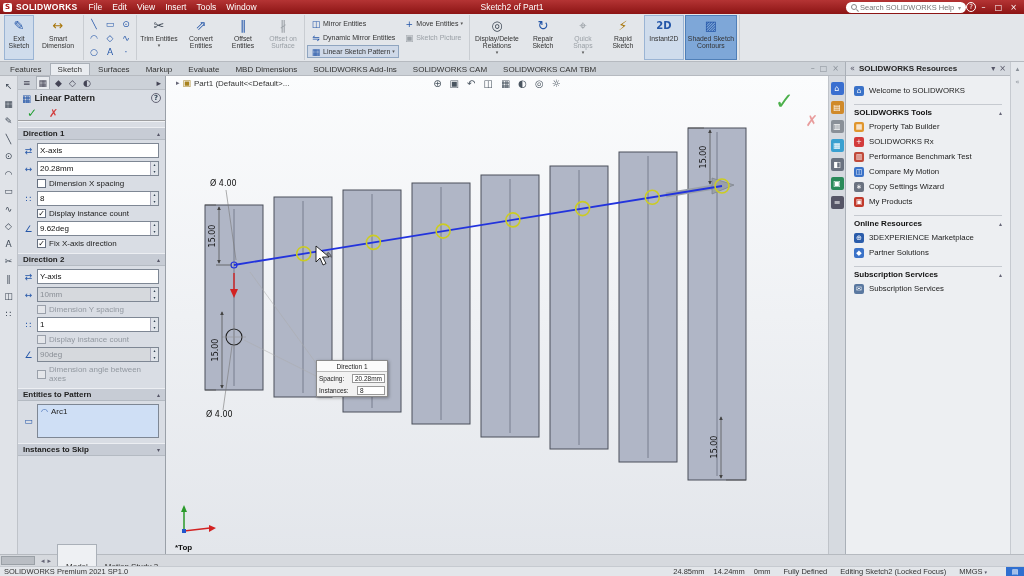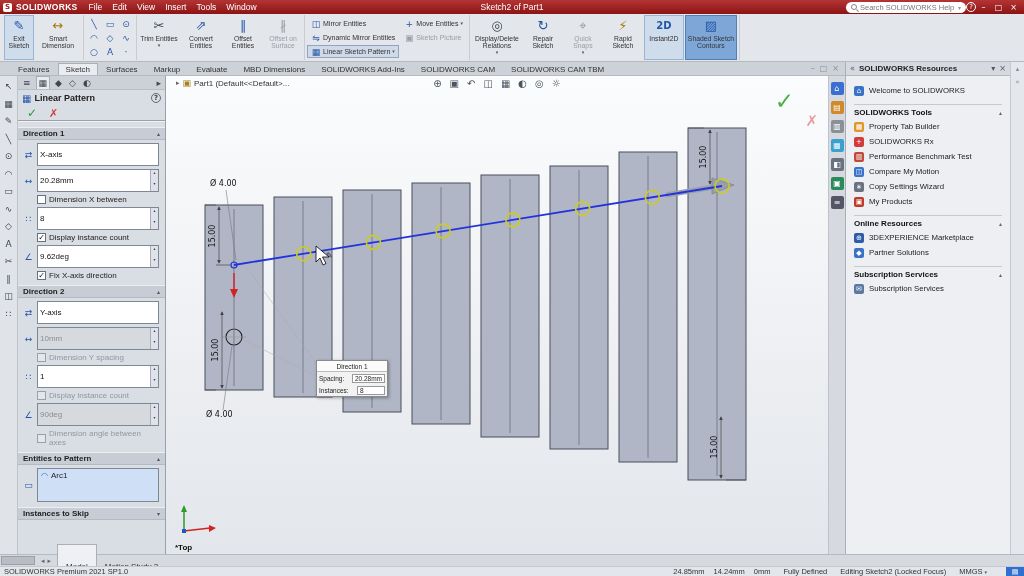--- a/index.html
+++ b/index.html
@@ -30,21 +30,21 @@
 .w30{width:30px}.w38{width:38px}.w40{width:40px}.w42{width:42px}.w46{width:46px}.w50{width:50px}.w52{width:52px}
 .caret{font-size:5px;color:#555;line-height:5px}
 .egrid{display:grid;grid-template-columns:repeat(3,16px);grid-auto-rows:14px;align-content:center}
 .ecell{display:flex;align-items:center;justify-content:center;font-size:9px;color:#2456a8}
 .stack{display:flex;flex-direction:column;justify-content:center;gap:1px}
 .btn-sm{display:flex;align-items:center;gap:2px;font-size:7px;color:#333;height:13px;padding:0 3px;border:1px solid transparent;white-space:nowrap}
 .btn-sm .sicon{font-size:9px;color:#2456a8;width:10px;text-align:center}
 .btn-sm.active{background:#cfd9e8;border-color:#8fa5c0}
 .c-blue{color:#2456a8}.c-amber{color:#a8760b}.c-dark{color:#3d4754}
 
-#tabbar{position:absolute;left:0;top:62px;width:845px;height:14px;background:#cdd2d8;display:flex;align-items:flex-end;padding-left:10px;border-bottom:1px solid #b6bac0}
+#tabbar{position:absolute;left:0;top:62px;width:845px;height:14px;background:#cdd2d8;display:flex;align-items:flex-end;padding-left:2px;border-bottom:1px solid #b6bac0}
 .ctab{font-size:8px;padding:1px 7px;color:#333;border:1px solid transparent;border-bottom:none}
 .ctab.active{background:#e9ecf0;border-color:#aab0b8}
 .mdi{margin-left:auto;display:flex;gap:5px;padding:0 6px 2px 0;color:#8a9098;font-size:8px}
 
 #left-toolbar{position:absolute;left:0;top:76px;width:18px;height:478px;background:#e0e3e8;border-right:1px solid #bfc3c9;display:flex;flex-direction:column;align-items:center;padding-top:4px;gap:4.5px}
 #left-toolbar .lt{font-size:9px;color:#3d4754;height:13px;line-height:13px}
 
 #pm-panel{position:absolute;left:18px;top:76px;width:148px;height:478px;background:#d9dde4;border-right:1px solid #9aa0a8;font-size:8px;overflow:hidden}
 .pm-tabs{height:14px;background:#ccd1d8;display:flex;align-items:center;padding-left:3px;gap:3px;border-bottom:1px solid #b9bec5;color:#445;font-size:9px}
 .pmt{padding:0 2px;line-height:12px}
@@ -52,21 +52,21 @@
 .pm-title{display:flex;align-items:center;gap:3px;height:16px;padding:0 4px;font-weight:bold;font-size:9px}
 .pm-title .pticon{color:#2456a8;font-size:10px}
 .pm-help{margin-left:auto;width:10px;height:10px;border:1px solid #667;border-radius:50%;text-align:center;line-height:9px;font-size:7px;color:#345}
 .pm-actions{display:flex;align-items:center;gap:12px;height:16px;padding:0 9px;border-bottom:2px groove #f0f2f5}
 .ok-check{color:#1f9d2f;font-size:12px;font-weight:bold}
 .cancel-x{color:#d23b3b;font-size:11px;font-weight:bold}
 .sec-h{height:13px;background:#c7ccd5;display:flex;align-items:center;padding:0 5px;font-weight:bold;margin-top:5px;border-top:1px solid #eceef2;border-bottom:1px solid #b4bac2}
 .sec-h .chev{margin-left:auto;font-size:6px;color:#556}
 .frow{display:flex;align-items:center;margin:3px 6px 0 4px;gap:2px}
 .ficon{width:13px;text-align:center;color:#2456a8;font-size:9px;flex:none}
-.fld{flex:1;display:flex;height:23px;border:1px solid #7e8794;background:#fff;min-width:0}
+.fld{flex:1;display:flex;height:15px;border:1px solid #7e8794;background:#fff;min-width:0}
 .fld input{flex:1;border:none;outline:none;background:transparent;font-size:8px;font-family:inherit;padding:0 2px;min-width:0;color:#111}
 .spin{width:8px;border-left:1px solid #aab;display:flex;flex-direction:column;background:#dfe3e9}
 .spin span{flex:1;font-size:4px;line-height:5px;text-align:center;color:#345}
 .fld.dis{background:#d6d9dd}
 .fld.dis input{color:#8a8f96}
 .cbrow{display:flex;align-items:center;gap:3px;margin:3px 6px 0 19px}
 .cbox{width:9px;height:9px;border:1px solid #667080;background:#fff;font-size:8px;line-height:8px;text-align:center;color:#111;flex:none}
 .cbrow.dis{color:#9298a0}
 .cbrow.dis .cbox{border-color:#9aa0aa;background:#e4e6ea}
 .listbox{flex:1;height:34px;background:#cfdff5;border:1px solid #7e8794;padding:1px;overflow:hidden}
@@ -308,21 +308,21 @@
       <div class="fld">
         <input value="20.28mm" style="">
         <span class="spin">
             <span class="ico">▴</span>
             <span class="ico">▾</span>
           </span>
       </div>
     </div>
     <div class="cbrow">
       <span class="cbox"></span>
-      <span>Dimension X between</span>
+      <span>Dimension X spacing</span>
     </div>
     <div class="frow">
       <span class="ficon ico">∷</span>
       <div class="fld">
         <input value="8" style="">
         <span class="spin">
             <span class="ico">▴</span>
             <span class="ico">▾</span>
           </span>
       </div>

